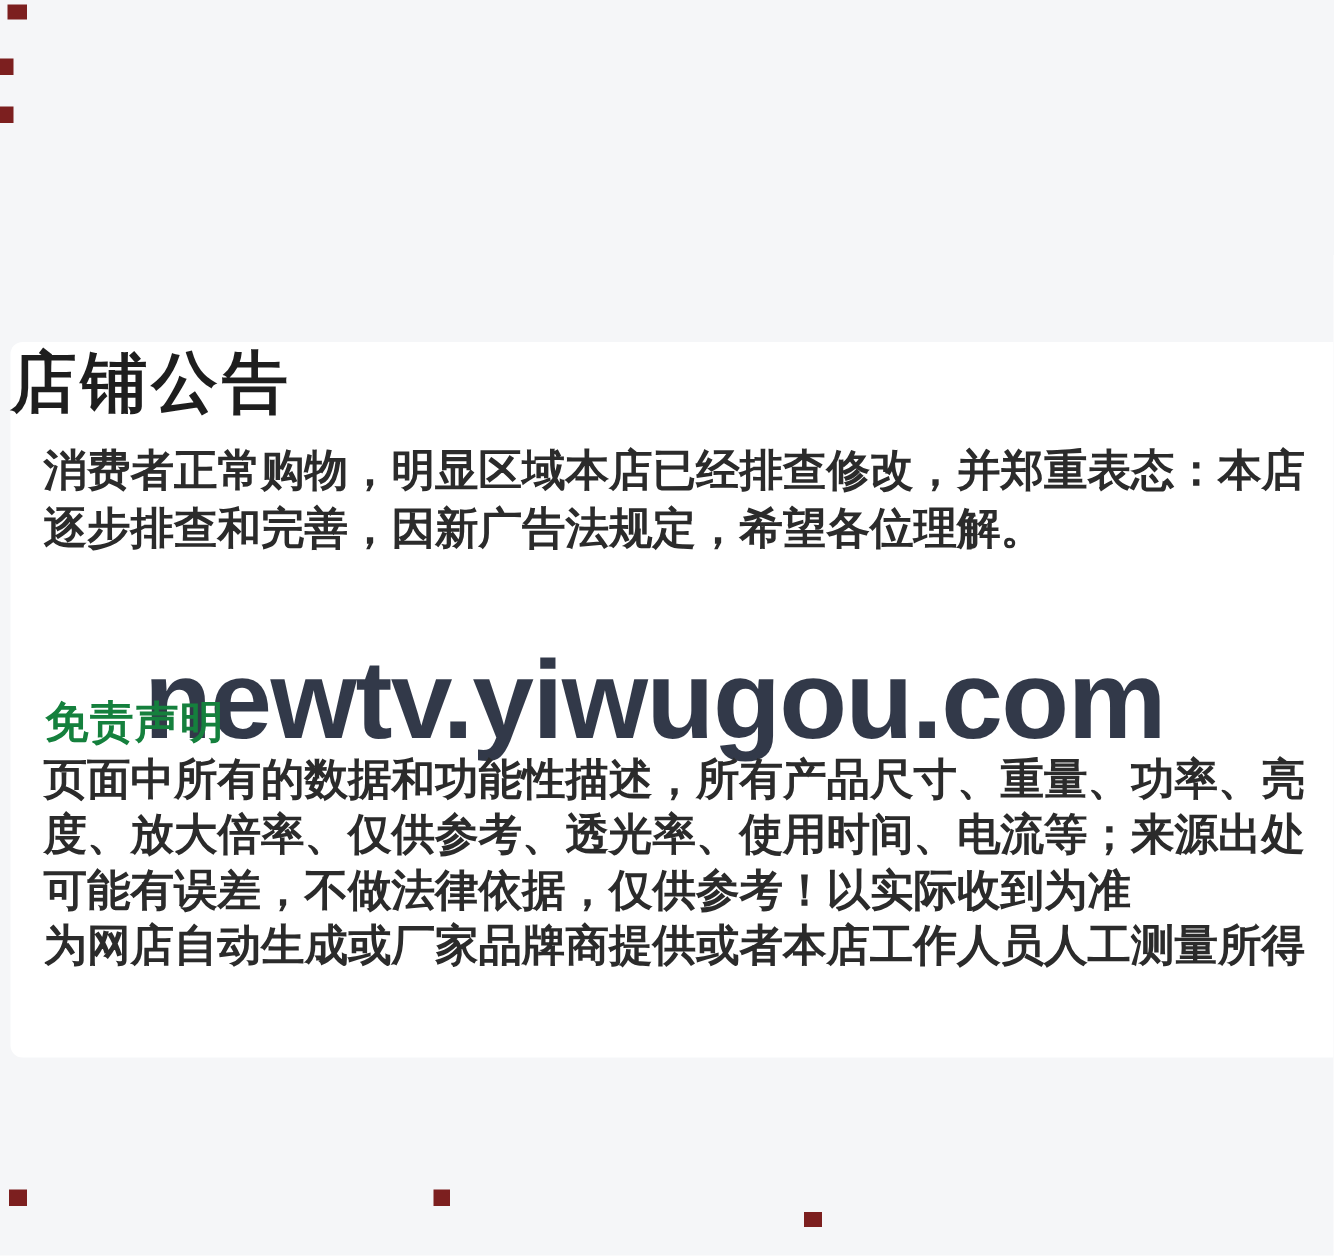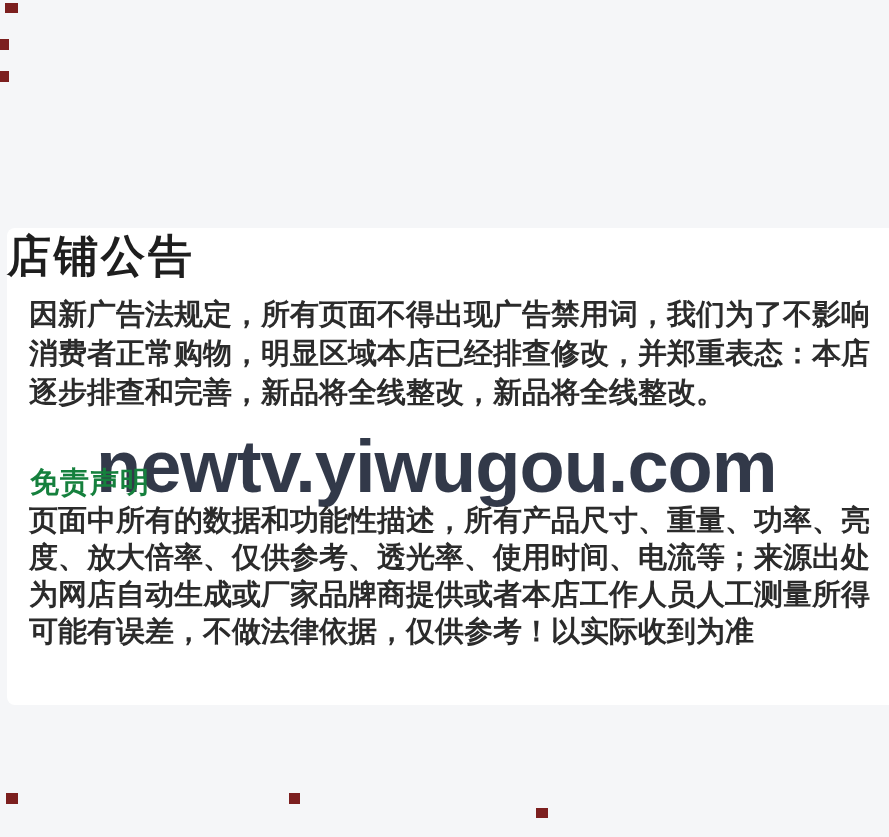--- a/index.html
+++ b/index.html
@@ -45,32 +45,31 @@
 </head>
 <body>
 
 <div class="card"></div>
 
 <div class="watermark">newtv.yiwugou.com</div>
 
 <h1 class="page-title">店铺公告</h1>
 
 <section class="para para-announcement">
-  <div class="line">因新广告法规定，所有页面不得出现广告禁用词，我们为了不影响</div>
   <div class="line">消费者正常购物，明显区域本店已经排查修改，并郑重表态：本店</div>
-  <div class="line">逐步排查和完善，新品将全线整改，新品将全线整改。</div>
+  <div class="line">逐步排查和完善，因新广告法规定，希望各位理解。</div>
 </section>
 
 <h2 class="disclaimer-heading">免责声明</h2>
 
 <section class="para para-disclaimer">
   <div class="line">页面中所有的数据和功能性描述，所有产品尺寸、重量、功率、亮</div>
   <div class="line">度、放大倍率、仅供参考、透光率、使用时间、电流等；来源出处</div>
+  <div class="line">可能有误差，不做法律依据，仅供参考！以实际收到为准</div>
   <div class="line">为网店自动生成或厂家品牌商提供或者本店工作人员人工测量所得</div>
-  <div class="line">可能有误差，不做法律依据，仅供参考！以实际收到为准</div>
 </section>
 
 <div class="mark mark-1"></div>
 <div class="mark mark-2"></div>
 <div class="mark mark-3"></div>
 <div class="mark mark-4"></div>
 <div class="mark mark-5"></div>
 <div class="mark mark-6"></div>
 
 </body></html>

